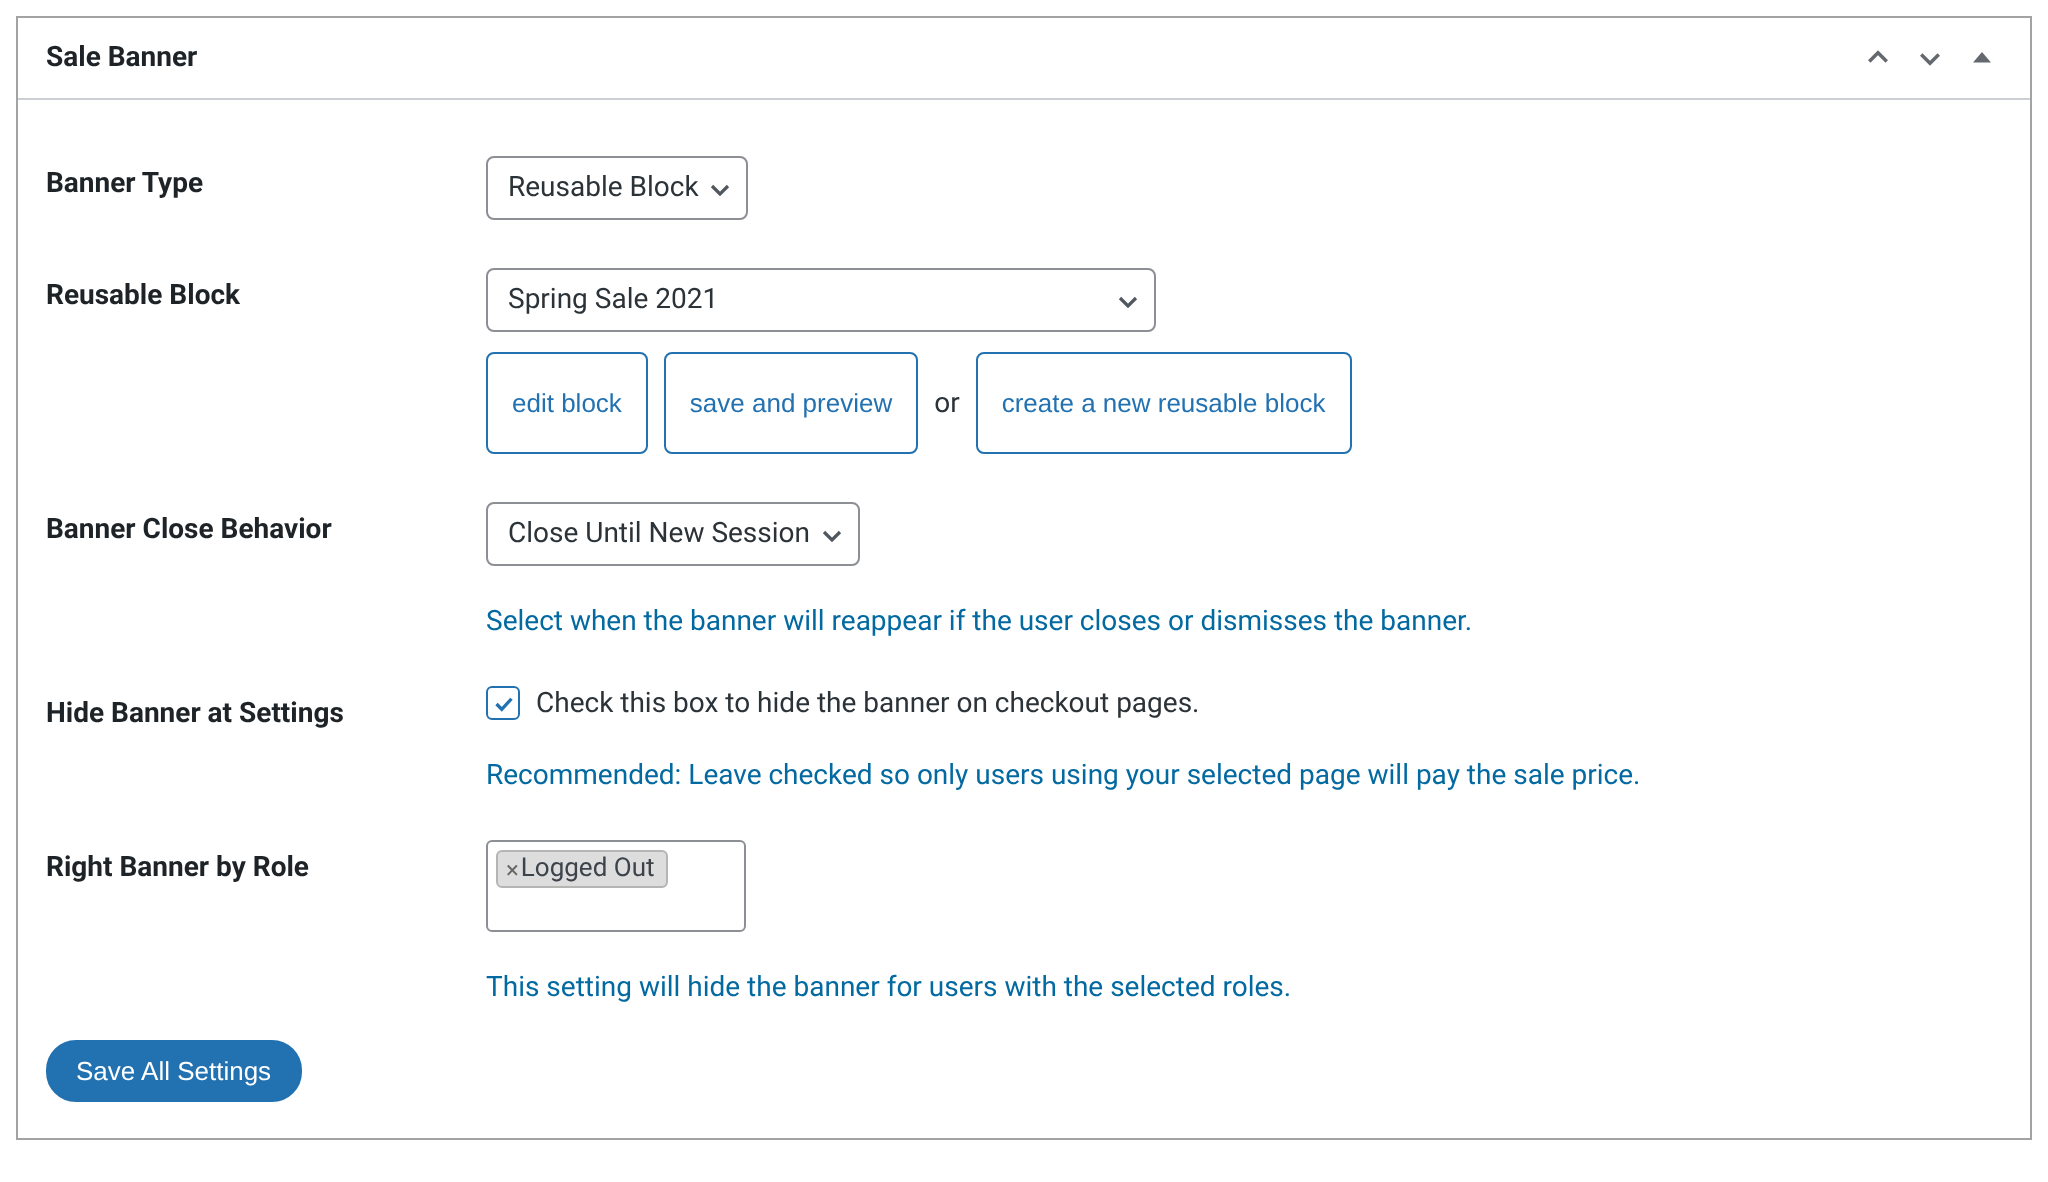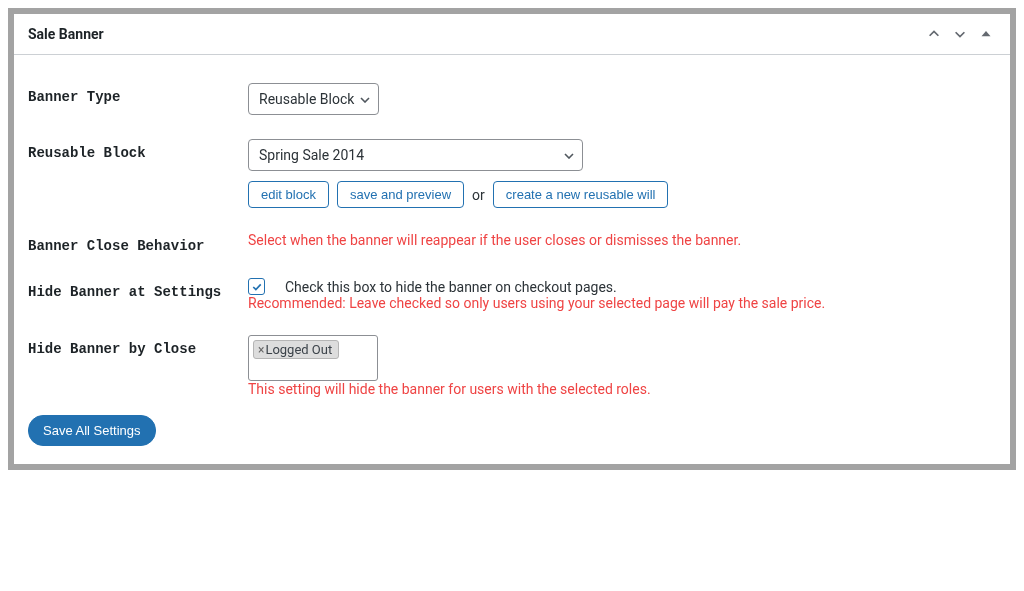--- a/index.html
+++ b/index.html
@@ -3,21 +3,21 @@
   <meta charset="utf-8">
   <style>
     * { box-sizing: border-box; margin: 0; padding: 0; }
     body {
       font-family: -apple-system, BlinkMacSystemFont, "Segoe UI", Roboto, sans-serif;
       background: #fff;
       padding: 8px;
       color: #1d2327;
     }
     .panel {
-      border: 6px solid #a3a3a3;
+      border: 1px solid #a3a3a3;
       background: #fff;
     }
     .panel-header {
       display: flex;
       align-items: center;
       justify-content: space-between;
       padding: 10px 14px;
       border-bottom: 1px solid #ccd0d4;
     }
     .panel-title {
@@ -48,21 +48,20 @@
       padding: 18px 0 0 0;
     }
     .row.tight { padding-top: 24px; }
     .row-label {
       width: 220px;
       flex-shrink: 0;
       font-size: 14px;
       font-weight: 700;
       color: #1d2327;
       padding-top: 6px;
-      font-family: Liberation Mono, monospace;
     }
     .row-content {
       flex: 1;
     }
     .select-box {
       height: 32px;
       border: 1px solid #8c8f94;
       border-radius: 4px;
       background: #fff;
       display: inline-flex;
@@ -86,37 +85,37 @@
       display: flex;
       align-items: center;
       gap: 8px;
       flex-wrap: wrap;
     }
     .link-btn {
       border: 1px solid #2271b1;
       color: #2271b1;
       background: #fff;
       border-radius: 4px;
-      padding: 5px 12px;
+      padding: 17px 12px;
       font-size: 13px;
       cursor: pointer;
     }
     .or-text {
       font-size: 14px;
       color: #2c3338;
     }
     .desc {
       font-size: 14px;
-      color: #ef4444;
-      margin-top: 0;
+      color: #0369a1;
+      margin-top: 20px;
     }
     .checkbox-wrap {
       display: flex;
       align-items: center;
-      gap: 20px;
+      gap: 8px;
     }
     .checkbox {
       width: 17px;
       height: 17px;
       border: 1px solid #2271b1;
       border-radius: 3px;
       background: #fff;
       display: inline-flex;
       align-items: center;
       justify-content: center;
@@ -204,61 +203,69 @@
               </svg>
           </span>
         </div>
       </div>
     </div>
 
     <div class="row tight">
       <div class="row-label">Reusable Block</div>
       <div class="row-content">
         <div class="select-box select-wide">
-          <span>Spring Sale 2014</span>
+          <span>Spring Sale 2021</span>
           <span class="caret">
             <svg viewBox="0 0 10 6" width="10" height="6">
                 <path d="M1 1 L5 5 L9 1" fill="none" stroke="currentColor" stroke-width="1.6"></path>
               </svg>
           </span>
         </div>
         <div class="link-buttons">
           <button class="link-btn">edit block</button>
           <button class="link-btn">save and preview</button>
           <span class="or-text">or</span>
-          <button class="link-btn">create a new reusable will</button>
+          <button class="link-btn">create a new reusable block</button>
         </div>
       </div>
     </div>
 
 
     <div class="row tight">
       <div class="row-label">Banner Close Behavior</div>
       <div class="row-content">
+        <div class="select-box">
+          <span>Close Until New Session</span>
+          <span class="caret">
+            <svg viewBox="0 0 10 6" width="10" height="6">
+                <path d="M1 1 L5 5 L9 1" fill="none" stroke="currentColor" stroke-width="1.6"></path>
+              </svg>
+          </span>
+        </div>
         <div class="desc">Select when the banner will reappear if the user closes or dismisses the banner.</div>
       </div>
     </div>
 
     <div class="row tight">
       <div class="row-label">Hide Banner at Settings</div>
       <div class="row-content">
         <div class="checkbox-wrap">
           <span class="checkbox">
             <svg viewBox="0 0 16 16">
                 <path d="M3 8 L6.5 11.5 L13 4.5" fill="none" stroke="currentColor" stroke-width="2.2"></path>
               </svg>
           </span>
           <span class="check-label">Check this box to hide the banner on checkout pages.</span>
         </div>
         <div class="desc">Recommended: Leave checked so only users using your selected page will pay the sale price.</div>
       </div>
     </div>
 
     <div class="row tight">
-      <div class="row-label">Hide Banner by Close</div>
+      <div class="row-label">Right Banner by Role</div>
       <div class="row-content">
         <div class="tag-input">
           <span class="tag">
             <span class="tag-x">×</span>
             <span>Logged Out</span>
           </span>
         </div>
         <div class="desc">This setting will hide the banner for users with the selected roles.</div>
       </div>
     </div>

